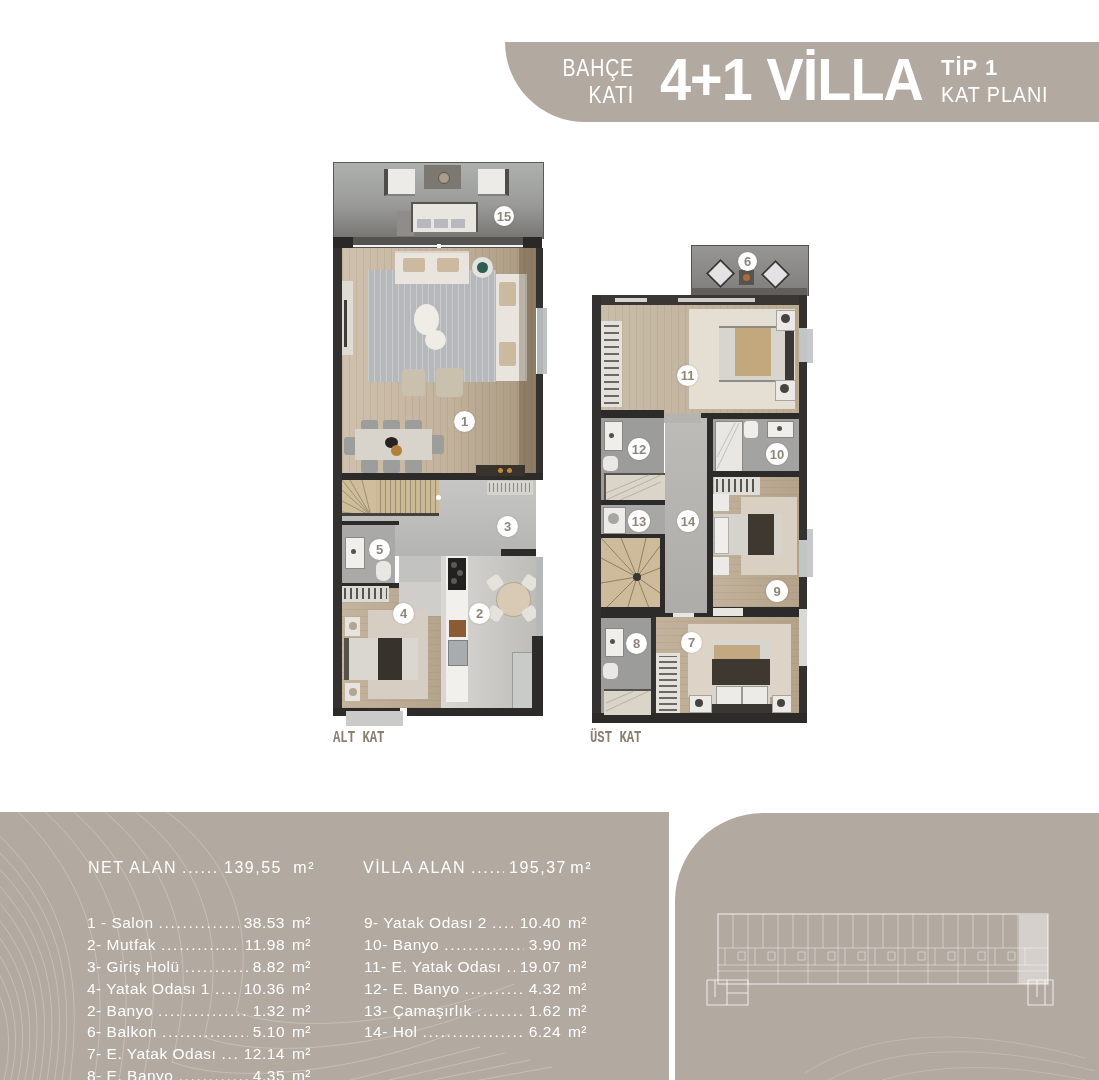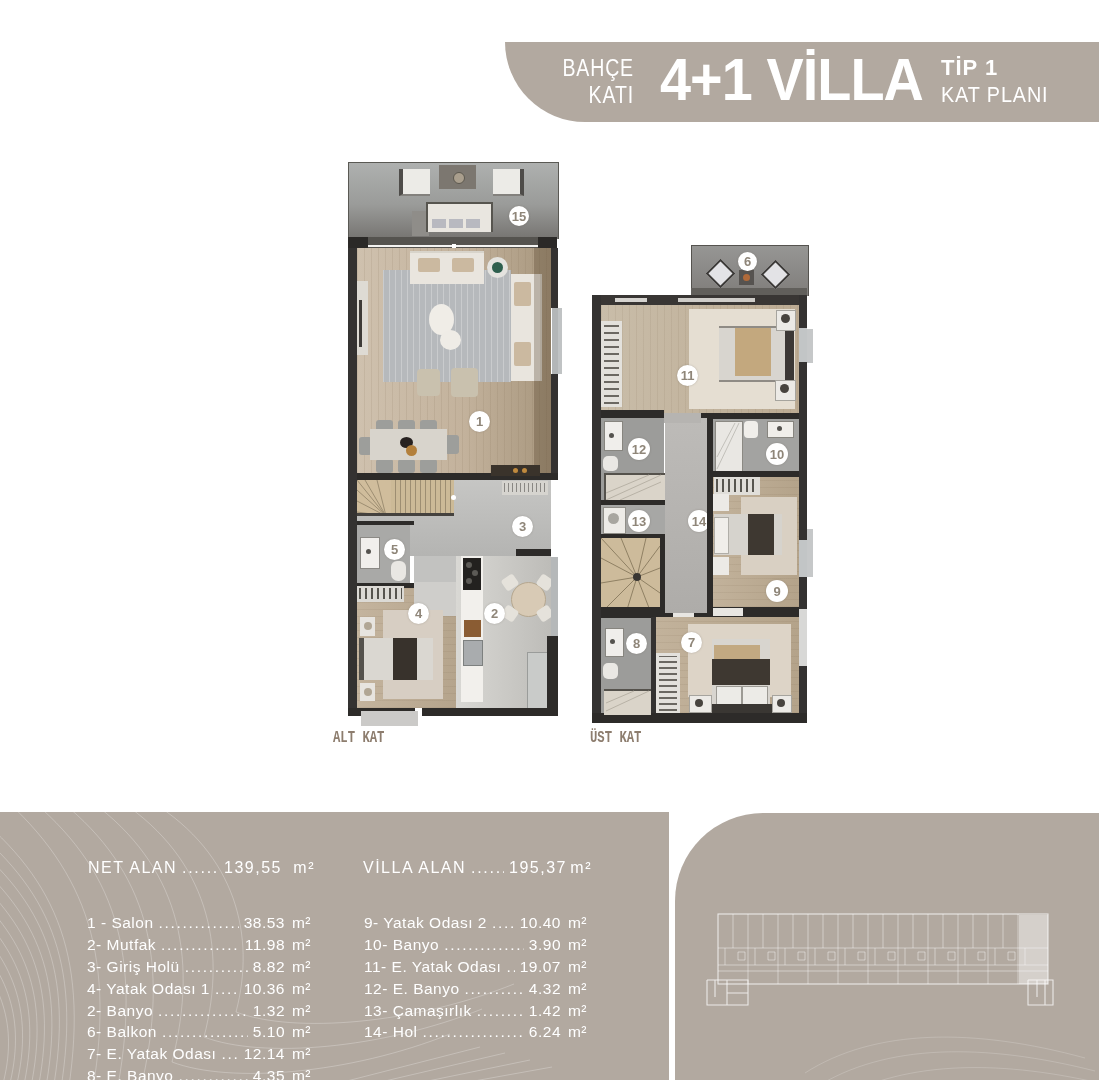--- a/index.html
+++ b/index.html
@@ -20,21 +20,21 @@
   <div class="abs" style="left:505px;top:0;width:594px;height:80px;background:#b2a9a0;border-bottom-left-radius:82px;"></div>
 
   <div class="abs" style="left:504px;top:13px;width:130px;text-align:right;color:#fff;font-size:23px;line-height:27px;letter-spacing:1px;transform:scaleX(.85);transform-origin:right top;">BAHÇE<br>KATI</div>
 
   <div class="abs" style="left:660px;top:3px;color:#fff;font-size:60px;font-weight:bold;letter-spacing:-1px;white-space:nowrap;transform:scaleX(.93);transform-origin:left top;">4+1 VİLLA</div>
 
   <div class="abs" style="left:941px;top:13px;color:#fff;font-size:22px;font-weight:bold;letter-spacing:1px;">TİP 1</div>
 
   <div class="abs" style="left:941px;top:40px;color:#fff;font-size:22px;letter-spacing:1px;transform:scaleX(.9);transform-origin:left top;">KAT PLANI</div>
 
-  <div id="altkat" class="abs" style="left:348px;top:120px;width:211px;height:570px;">
+  <div id="altkat" class="abs" style="left:333px;top:120px;width:211px;height:570px;">
 
     <div class="abs" style="left:0;top:0;width:209px;height:76px;background:linear-gradient(#aeb0af,#9a9b99 55%,#767471);border:1px solid #5a5954;border-bottom:none;"></div>
 
     <div class="abs" style="left:51px;top:7px;width:27px;height:25px;background:#ecebe7;border-left:4px solid #4e4c49;border-bottom:2px solid #83817d;"></div>
 
     <div class="abs" style="left:91px;top:3px;width:37px;height:24px;background:#7c7770;"></div>
 
     <div class="abs" style="left:105px;top:10px;width:10px;height:10px;border-radius:50%;background:#a99e8d;border:1px solid #5c584f;"></div>
 
     <div class="abs" style="left:145px;top:7px;width:27px;height:25px;background:#ecebe7;border-right:4px solid #4e4c49;border-bottom:2px solid #83817d;"></div>
@@ -301,21 +301,21 @@
 
     <div class="abs" style="left:68px;top:293px;width:5px;height:75px;background:#2d2b29;"></div>
 
     <div class="abs" style="left:9px;top:362px;width:112px;height:10px;background:#2d2b29;"></div>
     <div class="abs" style="left:81px;top:363px;width:21px;height:9px;background:#e8e6e2;"></div>
 
     <div class="abs" style="left:73px;top:173px;width:42px;height:195px;background:linear-gradient(#bdbbb8,#aeaca9);"></div>
 
     <div class="abs" style="left:72px;top:168px;width:37px;height:10px;background:#b6b4b1;"></div>
 
-    <div class="circ" style="left:96px;top:265px;width:22px;height:22px;">14</div>
+    <div class="circ" style="left:85px;top:265px;width:22px;height:22px;">14</div>
 
     <div class="abs" style="left:115px;top:174px;width:6px;height:194px;background:#2d2b29;"></div>
 
     <div class="abs" style="left:121px;top:174px;width:86px;height:52px;background:#a3a3a1;"></div>
 
     <div class="abs" style="left:123px;top:176px;width:26px;height:50px;background:#e9e7e3;border:1px solid #8b8983;"></div>
     <svg class="abs" style="left:123px;top:176px;" width="26" height="50">
         <path d="M2 48 L24 2 M2 36 L20 2" stroke="#c2c0ba" stroke-width="1"></path>
       </svg>
 
@@ -548,21 +548,21 @@
       </div>
     <div class="row">
         <span class="nm">12- E. Banyo</span>
         <span class="dots">....................</span>
         <span class="val">4.32</span>
         <span class="m2">m²</span>
       </div>
     <div class="row">
         <span class="nm">13- Çamaşırlık</span>
         <span class="dots">....................</span>
-        <span class="val">1.42</span>
+        <span class="val">1.62</span>
         <span class="m2">m²</span>
       </div>
     <div class="row">
         <span class="nm">14- Hol</span>
         <span class="dots">....................</span>
         <span class="val">6.24</span>
         <span class="m2">m²</span>
       </div>
   </div>
 

